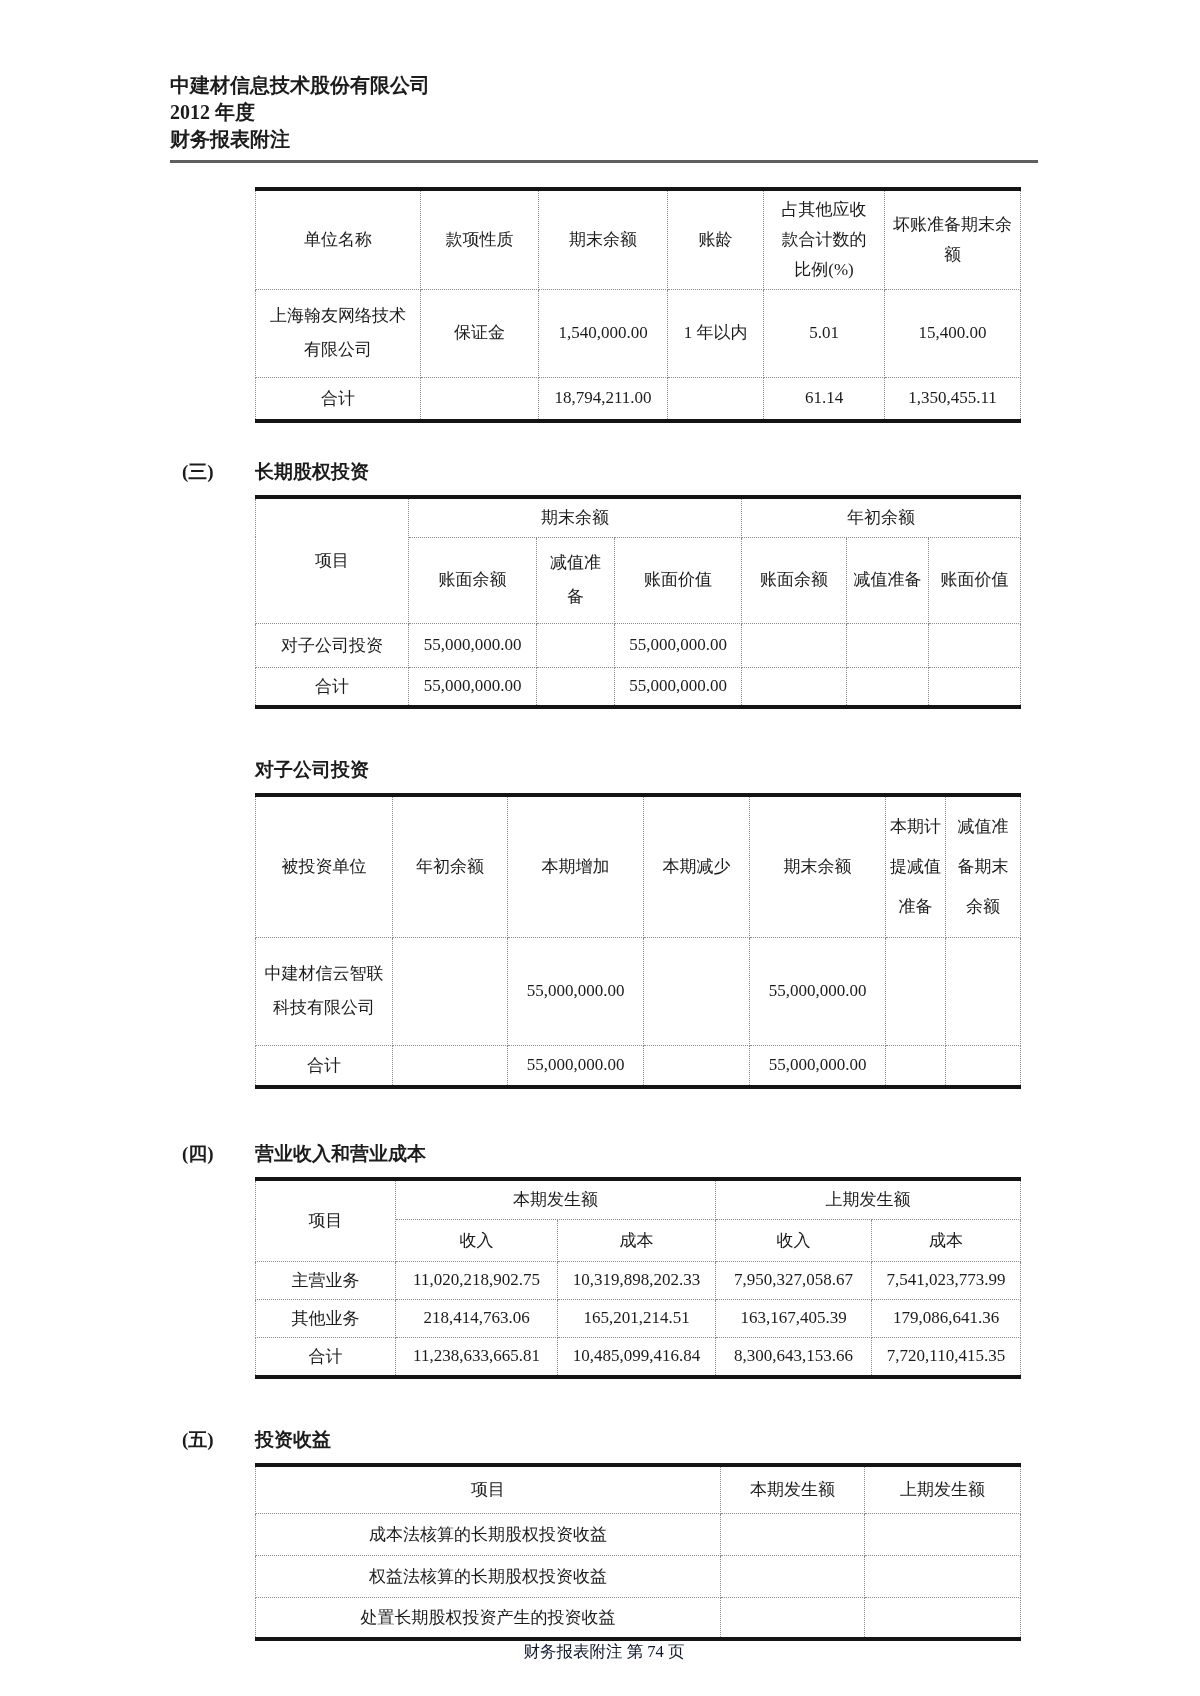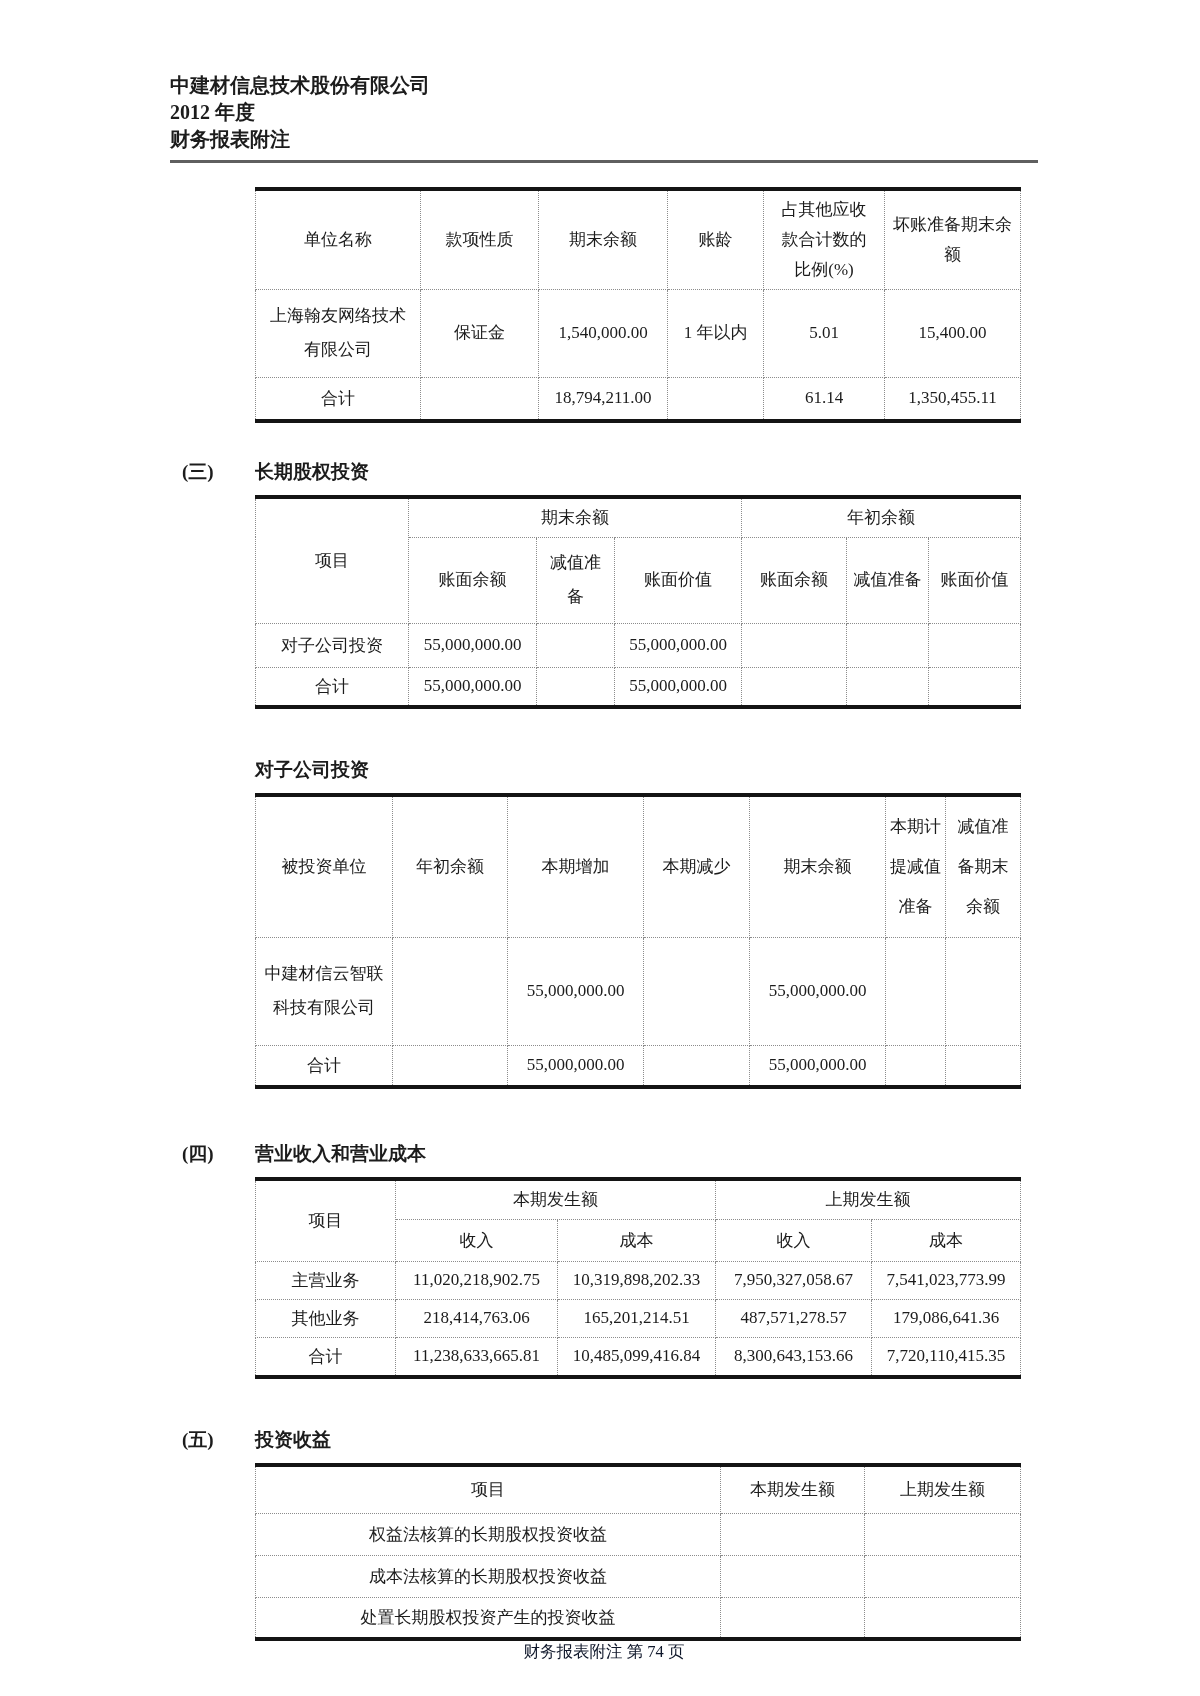--- a/index.html
+++ b/index.html
@@ -212,21 +212,21 @@
         <td class="lbl">主营业务</td>
         <td class="num">11,020,218,902.75</td>
         <td class="num">10,319,898,202.33</td>
         <td class="num">7,950,327,058.67</td>
         <td class="num">7,541,023,773.99</td>
       </tr>
       <tr style="height:38px;">
         <td class="lbl">其他业务</td>
         <td class="num">218,414,763.06</td>
         <td class="num">165,201,214.51</td>
-        <td class="num">487,571,278.57</td>
+        <td class="num">163,167,405.39</td>
         <td class="num">179,086,641.36</td>
       </tr>
       <tr style="height:40px;">
         <td class="ctr">合计</td>
         <td class="num">11,238,633,665.81</td>
         <td class="num">10,485,099,416.84</td>
         <td class="num">8,300,643,153.66</td>
         <td class="num">7,720,110,415.35</td>
       </tr>
     </tbody>
@@ -243,26 +243,26 @@
           <col style="width:144px">
           <col style="width:156px">
       </colgroup>
       <tbody>
           <tr style="height:48px;">
         <td class="hd">项目</td>
         <td class="hd">本期发生额</td>
         <td class="hd">上期发生额</td>
       </tr>
       <tr style="height:42px;">
+        <td class="lbl">成本法核算的长期股权投资收益</td>
+        <td></td>
+        <td></td>
+      </tr>
+      <tr style="height:42px;">
         <td class="lbl">权益法核算的长期股权投资收益</td>
-        <td></td>
-        <td></td>
-      </tr>
-      <tr style="height:42px;">
-        <td class="lbl">成本法核算的长期股权投资收益</td>
         <td></td>
         <td></td>
       </tr>
       <tr style="height:42px;">
         <td class="lbl">处置长期股权投资产生的投资收益</td>
         <td></td>
         <td></td>
       </tr>
     </tbody>
       </table>

